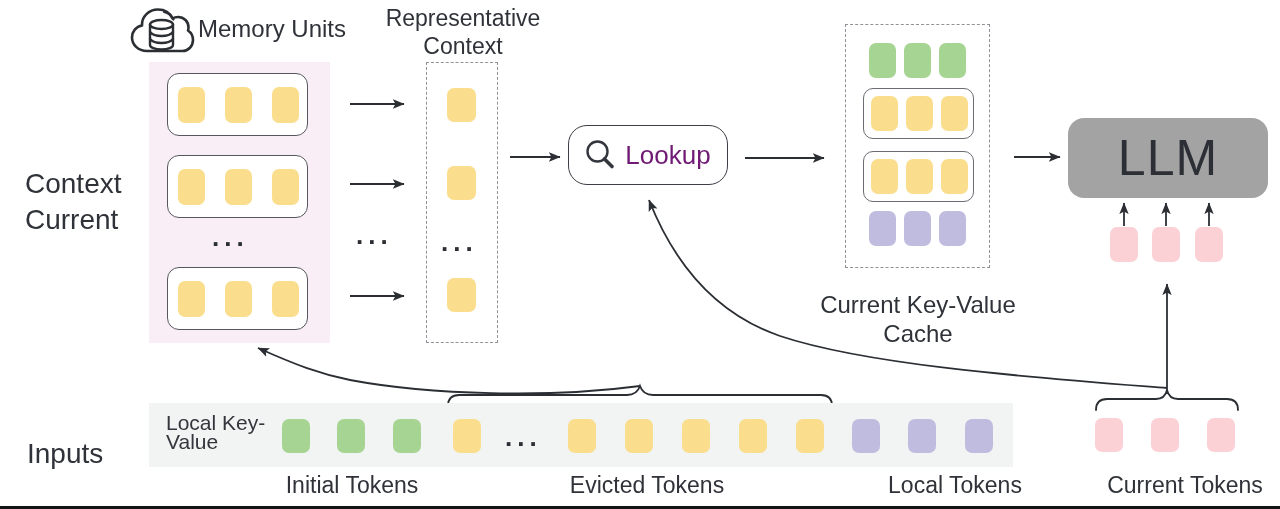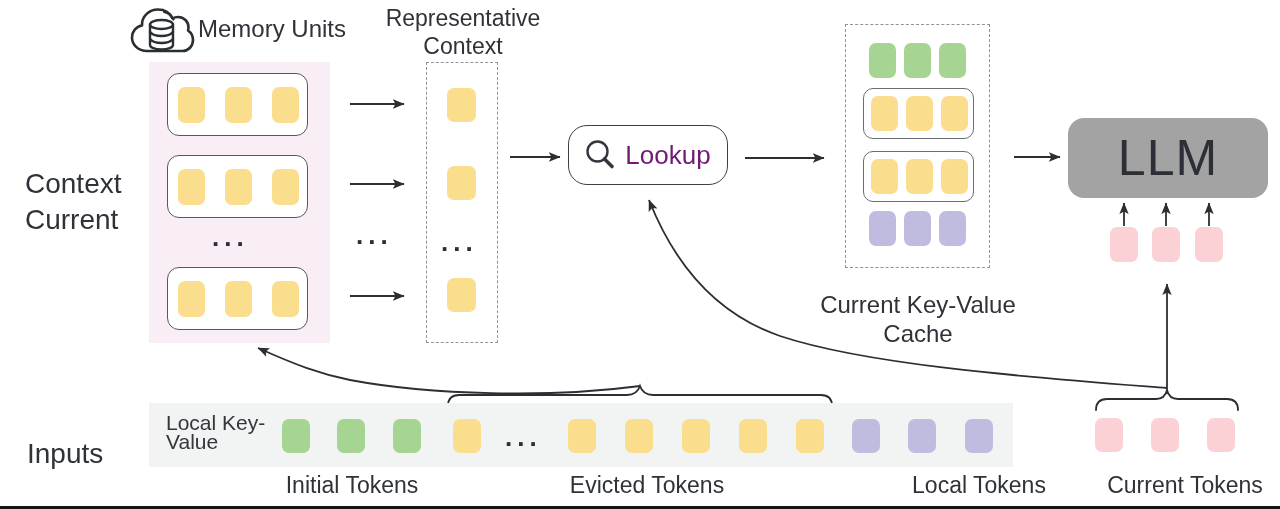--- a/index.html
+++ b/index.html
@@ -173,17 +173,17 @@
   <span class="tok tok-p" style="left:852px;top:419px;"></span>
   <span class="tok tok-p" style="left:908px;top:419px;"></span>
   <span class="tok tok-p" style="left:965px;top:419px;"></span>
 
   <span class="tok tok-k" style="left:1095px;top:418px;"></span>
   <span class="tok tok-k" style="left:1151px;top:418px;"></span>
   <span class="tok tok-k" style="left:1207px;top:418px;"></span>
 
   <div class="lbl lbl-small center" style="left:567px;top:472px;width:160px;">Evicted Tokens</div>
   <div class="lbl lbl-small center" style="left:272px;top:472px;width:160px;">Initial Tokens</div>
-  <div class="lbl lbl-small center" style="left:899px;top:472px;width:160px;">Local Tokens</div>
+  <div class="lbl lbl-small center" style="left:875px;top:472px;width:160px;">Local Tokens</div>
   <div class="lbl lbl-small center" style="left:1105px;top:472px;width:160px;">Current Tokens</div>
 
   <div class="bottomline"></div>
 </div>
 
 </body></html>

